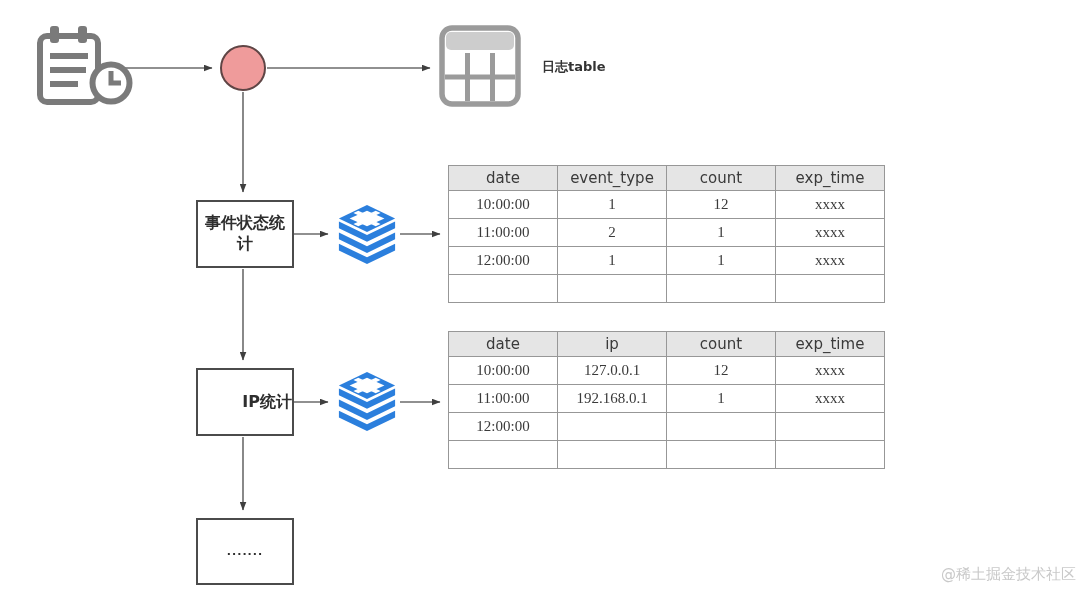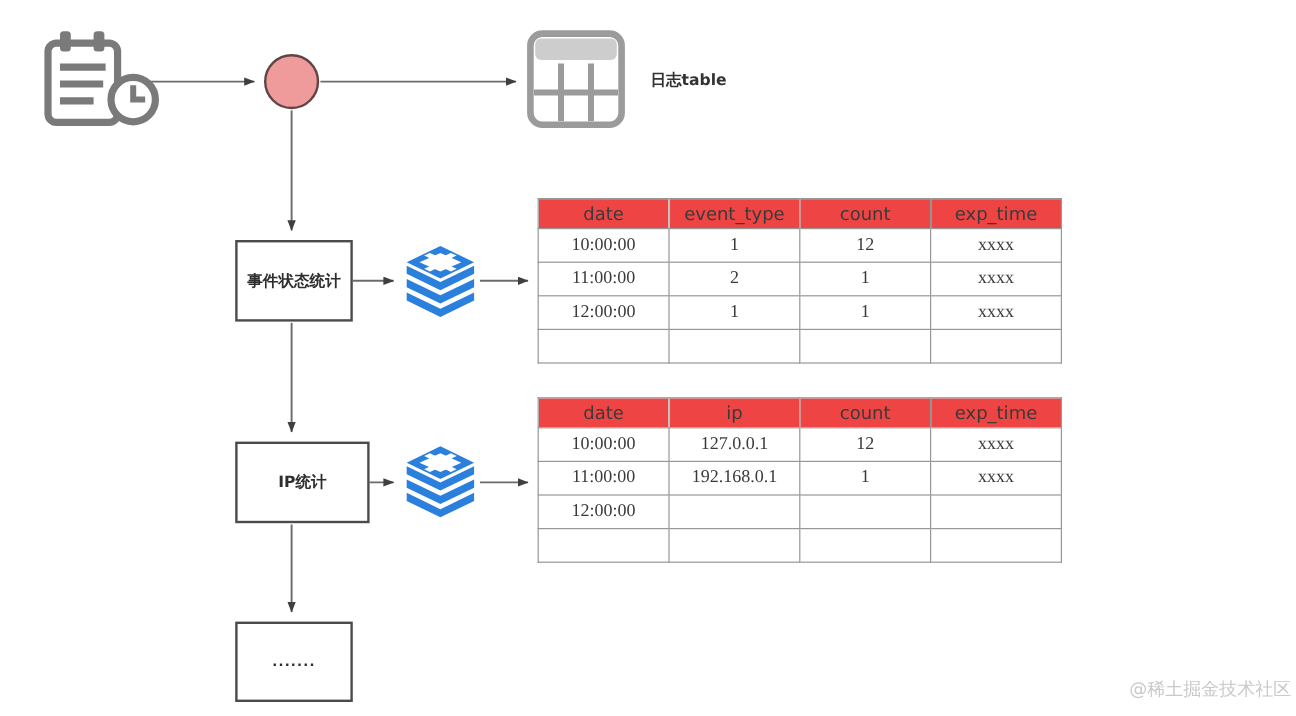--- a/index.html
+++ b/index.html
@@ -11,37 +11,37 @@
   .abs{position:absolute;}
   
   .junction{
     left:220px;top:45px;width:46px;height:46px;border-radius:50%;
     background:#ef9b9b;border:2px solid #5f4545;box-sizing:border-box;
   }
   
   .node{
     background:#ffffff;border:2px solid #4b4b4b;box-sizing:border-box;
     display:flex;align-items:center;justify-content:center;
-    font-size:13px;font-weight:bold;color:#2e2e2e;text-align:center;
+    font-size:16px;font-weight:bold;color:#2e2e2e;text-align:center;
   }
   .node1{left:196px;top:200px;width:98px;height:68px;}
-  .node2{left:196px;top:368px;width:112px;height:68px;}
+  .node2{left:196px;top:368px;width:98px;height:68px;justify-content:flex-end;}
   .node3{left:196px;top:518px;width:98px;height:67px;font-weight:bold;letter-spacing:1px;font-size:11px;}
   
   .log-label{left:542px;top:58px;font-size:13px;font-weight:bold;color:#333333;}
   .watermark{right:4px;top:565px;font-size:15px;color:#c9c9c9;}
   
   .dtable{
     position:absolute;border-collapse:collapse;table-layout:fixed;width:437px;
     font-size:15px;color:#3a3a3a;background:#ffffff;
   }
   .dtable th,.dtable td{
     border:1.5px solid #979797;text-align:center;padding:0 4px;overflow:hidden;white-space:nowrap;
   }
-  .dtable th{background:#ef4444;font-weight:normal;height:24px;}
+  .dtable th{background:#e5e5e5;font-weight:normal;height:24px;}
   .dtable td{height:27px;background:#ffffff;font-family:Liberation Serif, serif;}
   .table1{left:448px;top:165px;}
   .table2{left:448px;top:331px;}
   .icon-wrap{line-height:0;}
 </style>
 </head>
 <body>
 
 <div class="canvas">
 

